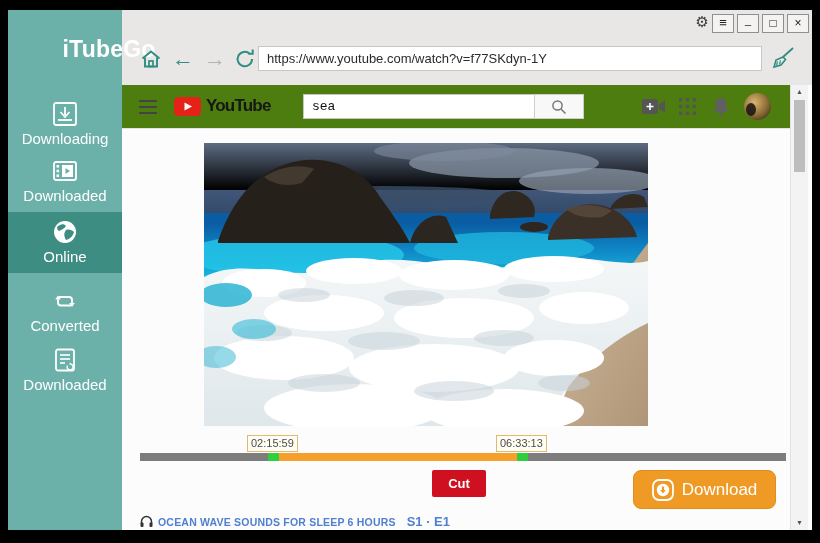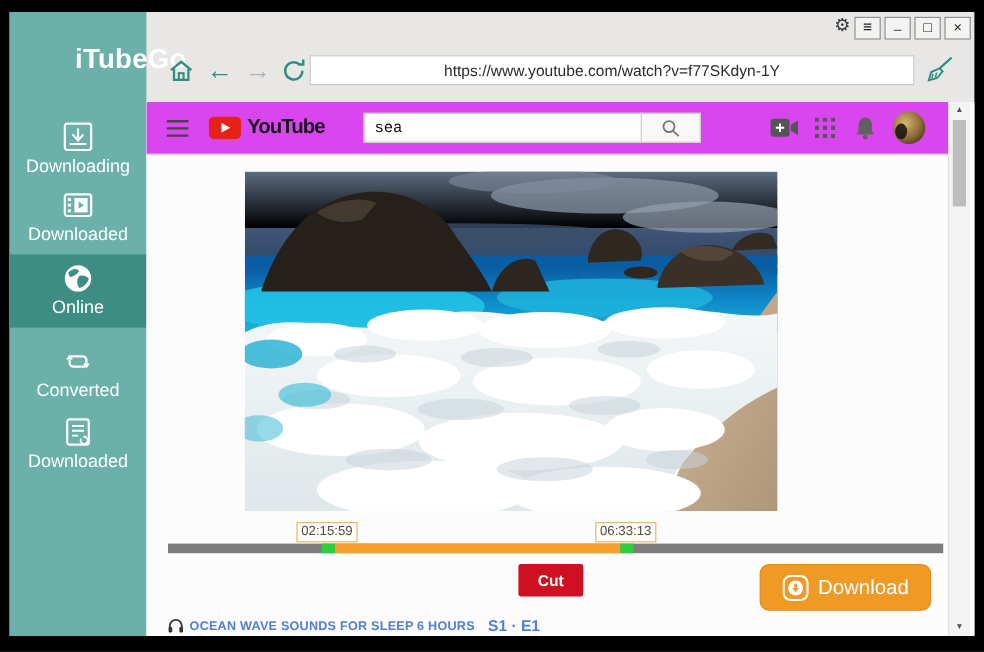--- a/index.html
+++ b/index.html
@@ -26,25 +26,25 @@
   .nav-item.active{background:#3e8d83;}
   .nav-item .nicon{display:block;margin:4px auto 2px;width:28px;height:28px;}
   .nav-item .nlabel{font-size:15px;color:#fff;}
 
   
   .tool-ico{position:absolute;top:37px;width:26px;height:26px;text-align:center;}
   .arrow{font-size:22px;line-height:24px;color:#2f8d82;}
   .arrow.dis{color:#b3b3b3;}
   .urlbar{position:absolute;left:250px;top:36px;width:504px;height:25px;background:#fff;
     border:1px solid #c7c7c7;box-sizing:border-box;font-size:13px;color:#2b2b2b;
-    padding:0 8px;font-family:"Liberation Sans",sans-serif;outline:none;text-align:center;}
+    padding:0 8px;font-family:"Liberation Sans",sans-serif;outline:none;}
 
   
   .content{position:absolute;left:114px;top:75px;width:690px;height:445px;background:#fcfcfc;overflow:hidden;}
-  .yt-header{position:absolute;left:0;top:0;width:668px;height:43px;background:#d946ef;
+  .yt-header{position:absolute;left:0;top:0;width:668px;height:43px;background:#4d7c0f;
     border-bottom:1px solid #dde3e8;}
   .yt-search{position:absolute;left:181px;top:9px;width:232px;height:25px;
     border:1px solid #c6c6c6;box-sizing:border-box;font-size:13px;color:#111;
     padding:0 8px;outline:none;background:#fff;font-family:Liberation Mono, monospace;}
   .yt-search-btn{position:absolute;left:412px;top:9px;width:50px;height:25px;
     background:#f8f8f8;border:1px solid #cecece;box-sizing:border-box;
     display:flex;align-items:center;justify-content:center;}
   .yt-logo{position:absolute;left:52px;top:11px;display:flex;align-items:center;}
   .yt-logo-text{font-size:17px;font-weight:bold;color:#161616;letter-spacing:-0.8px;margin-left:5px;}
   .avatar{position:absolute;left:622px;top:8px;width:27px;height:27px;border-radius:50%;

